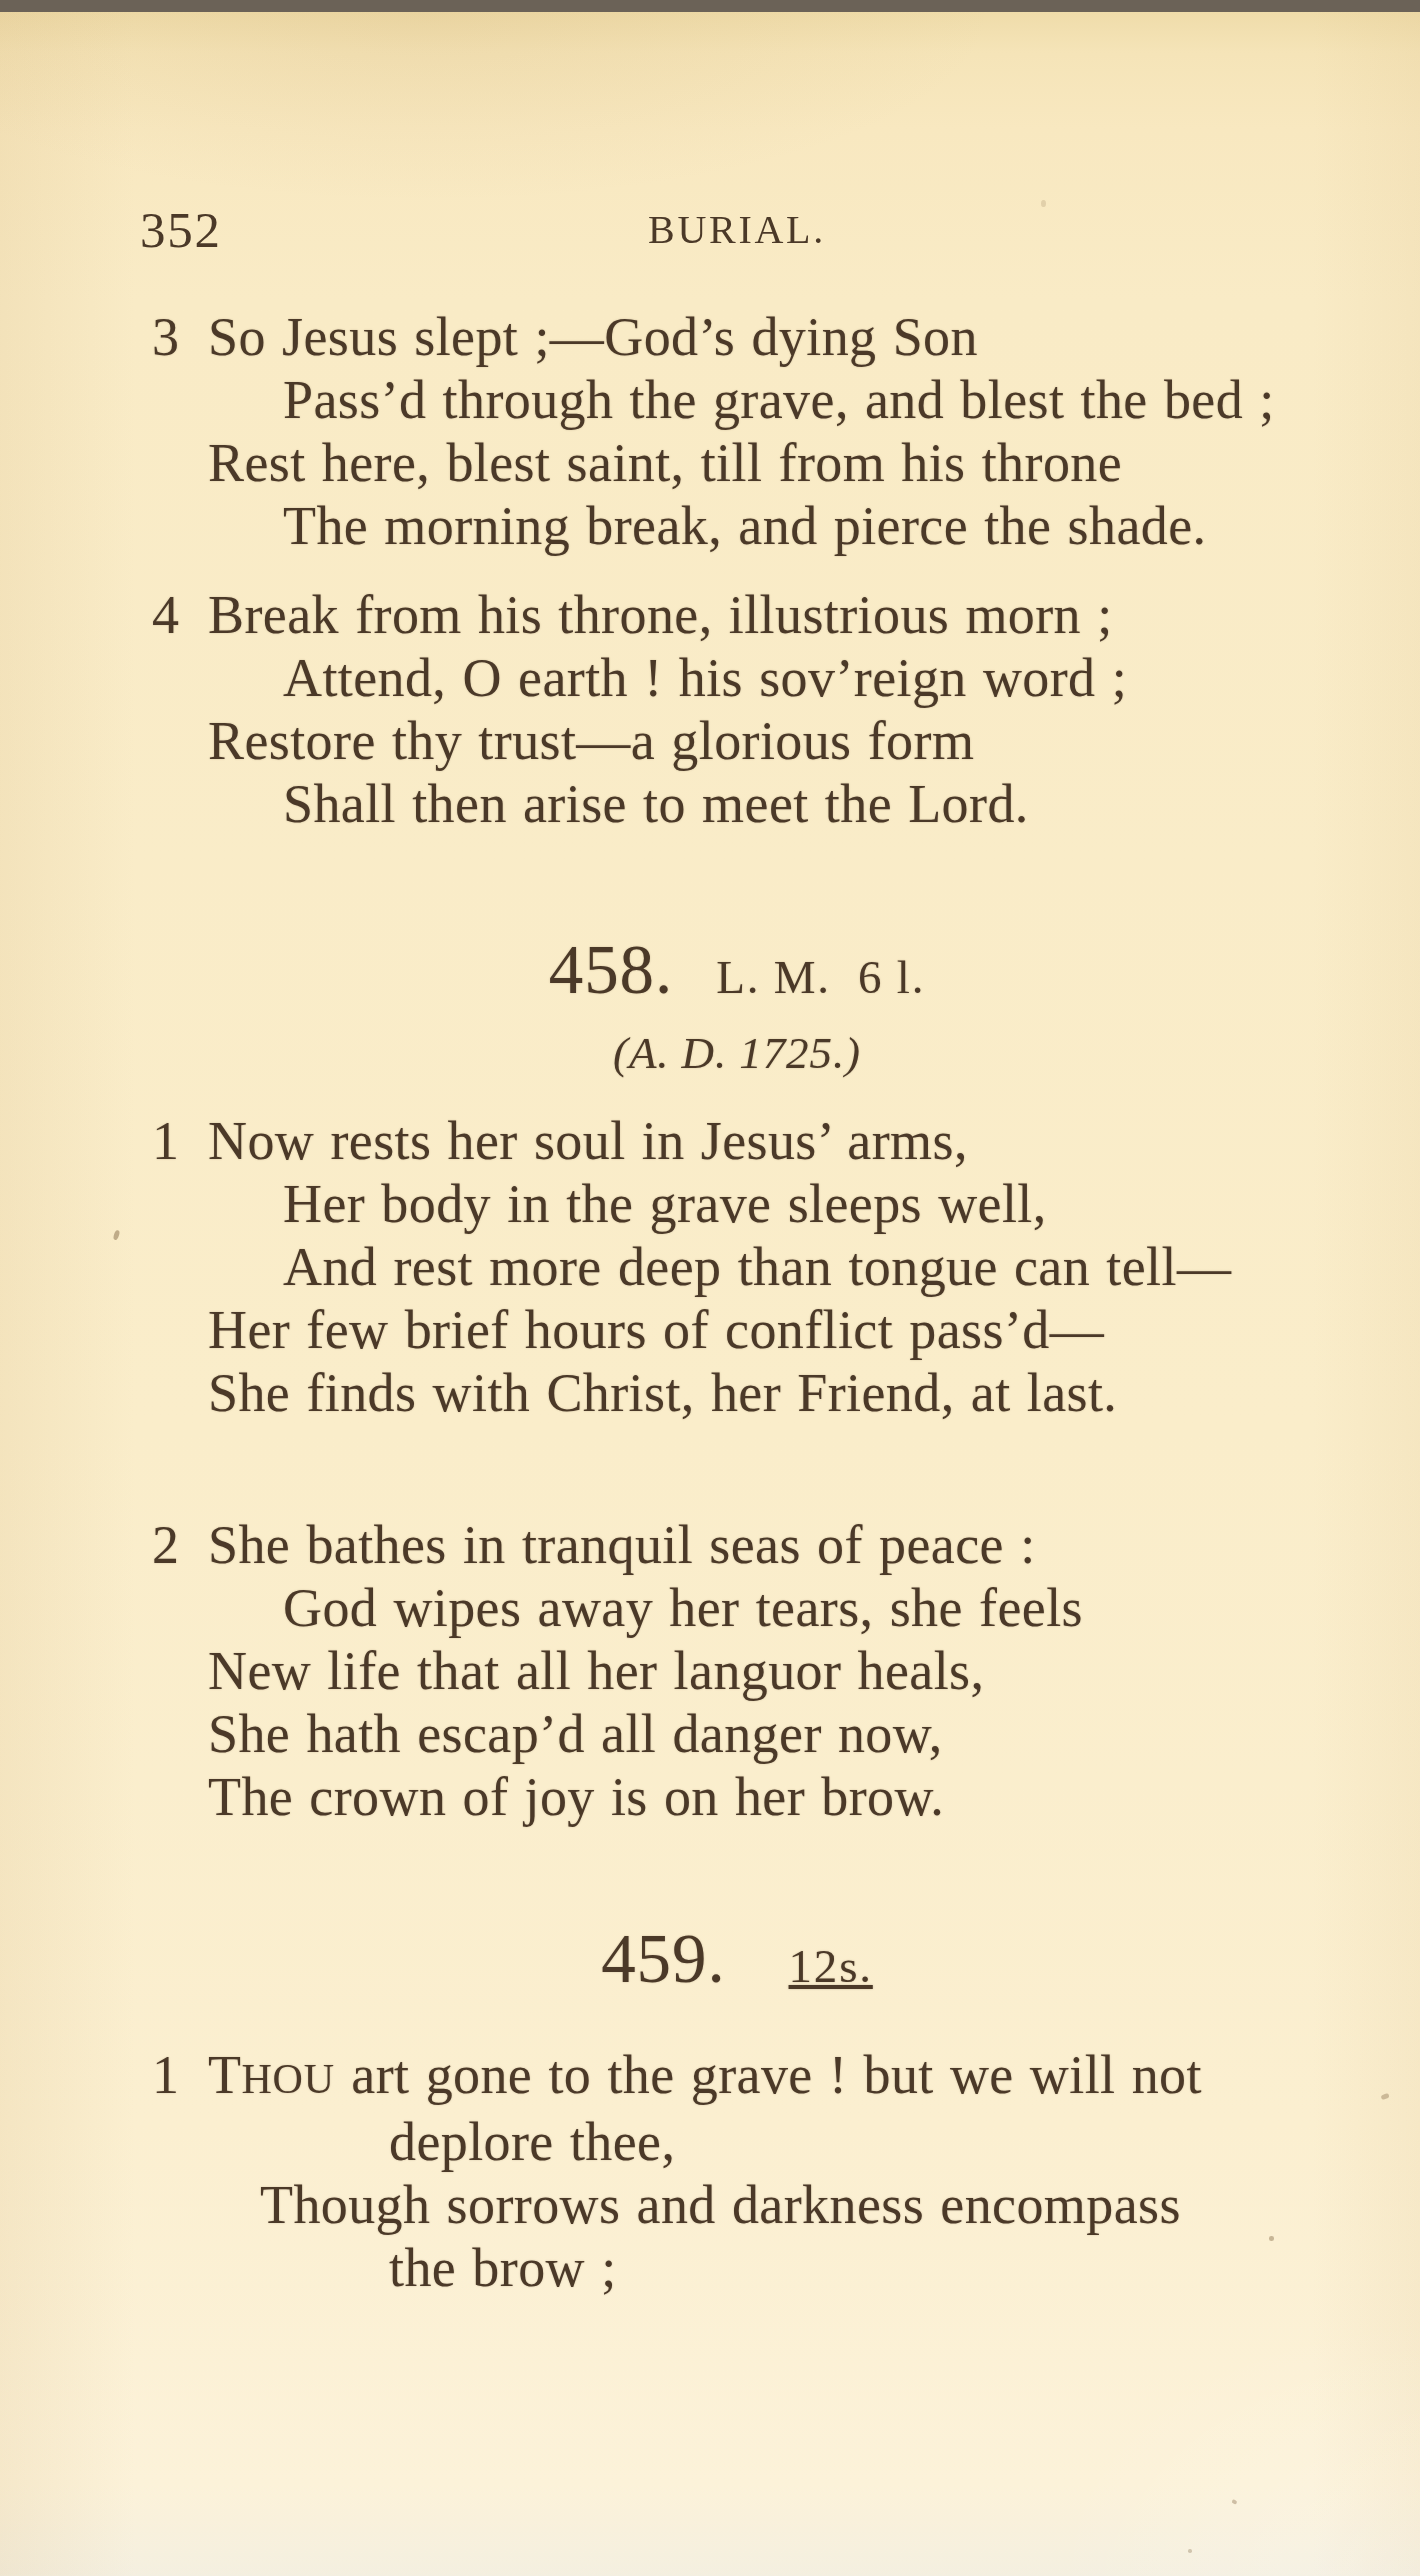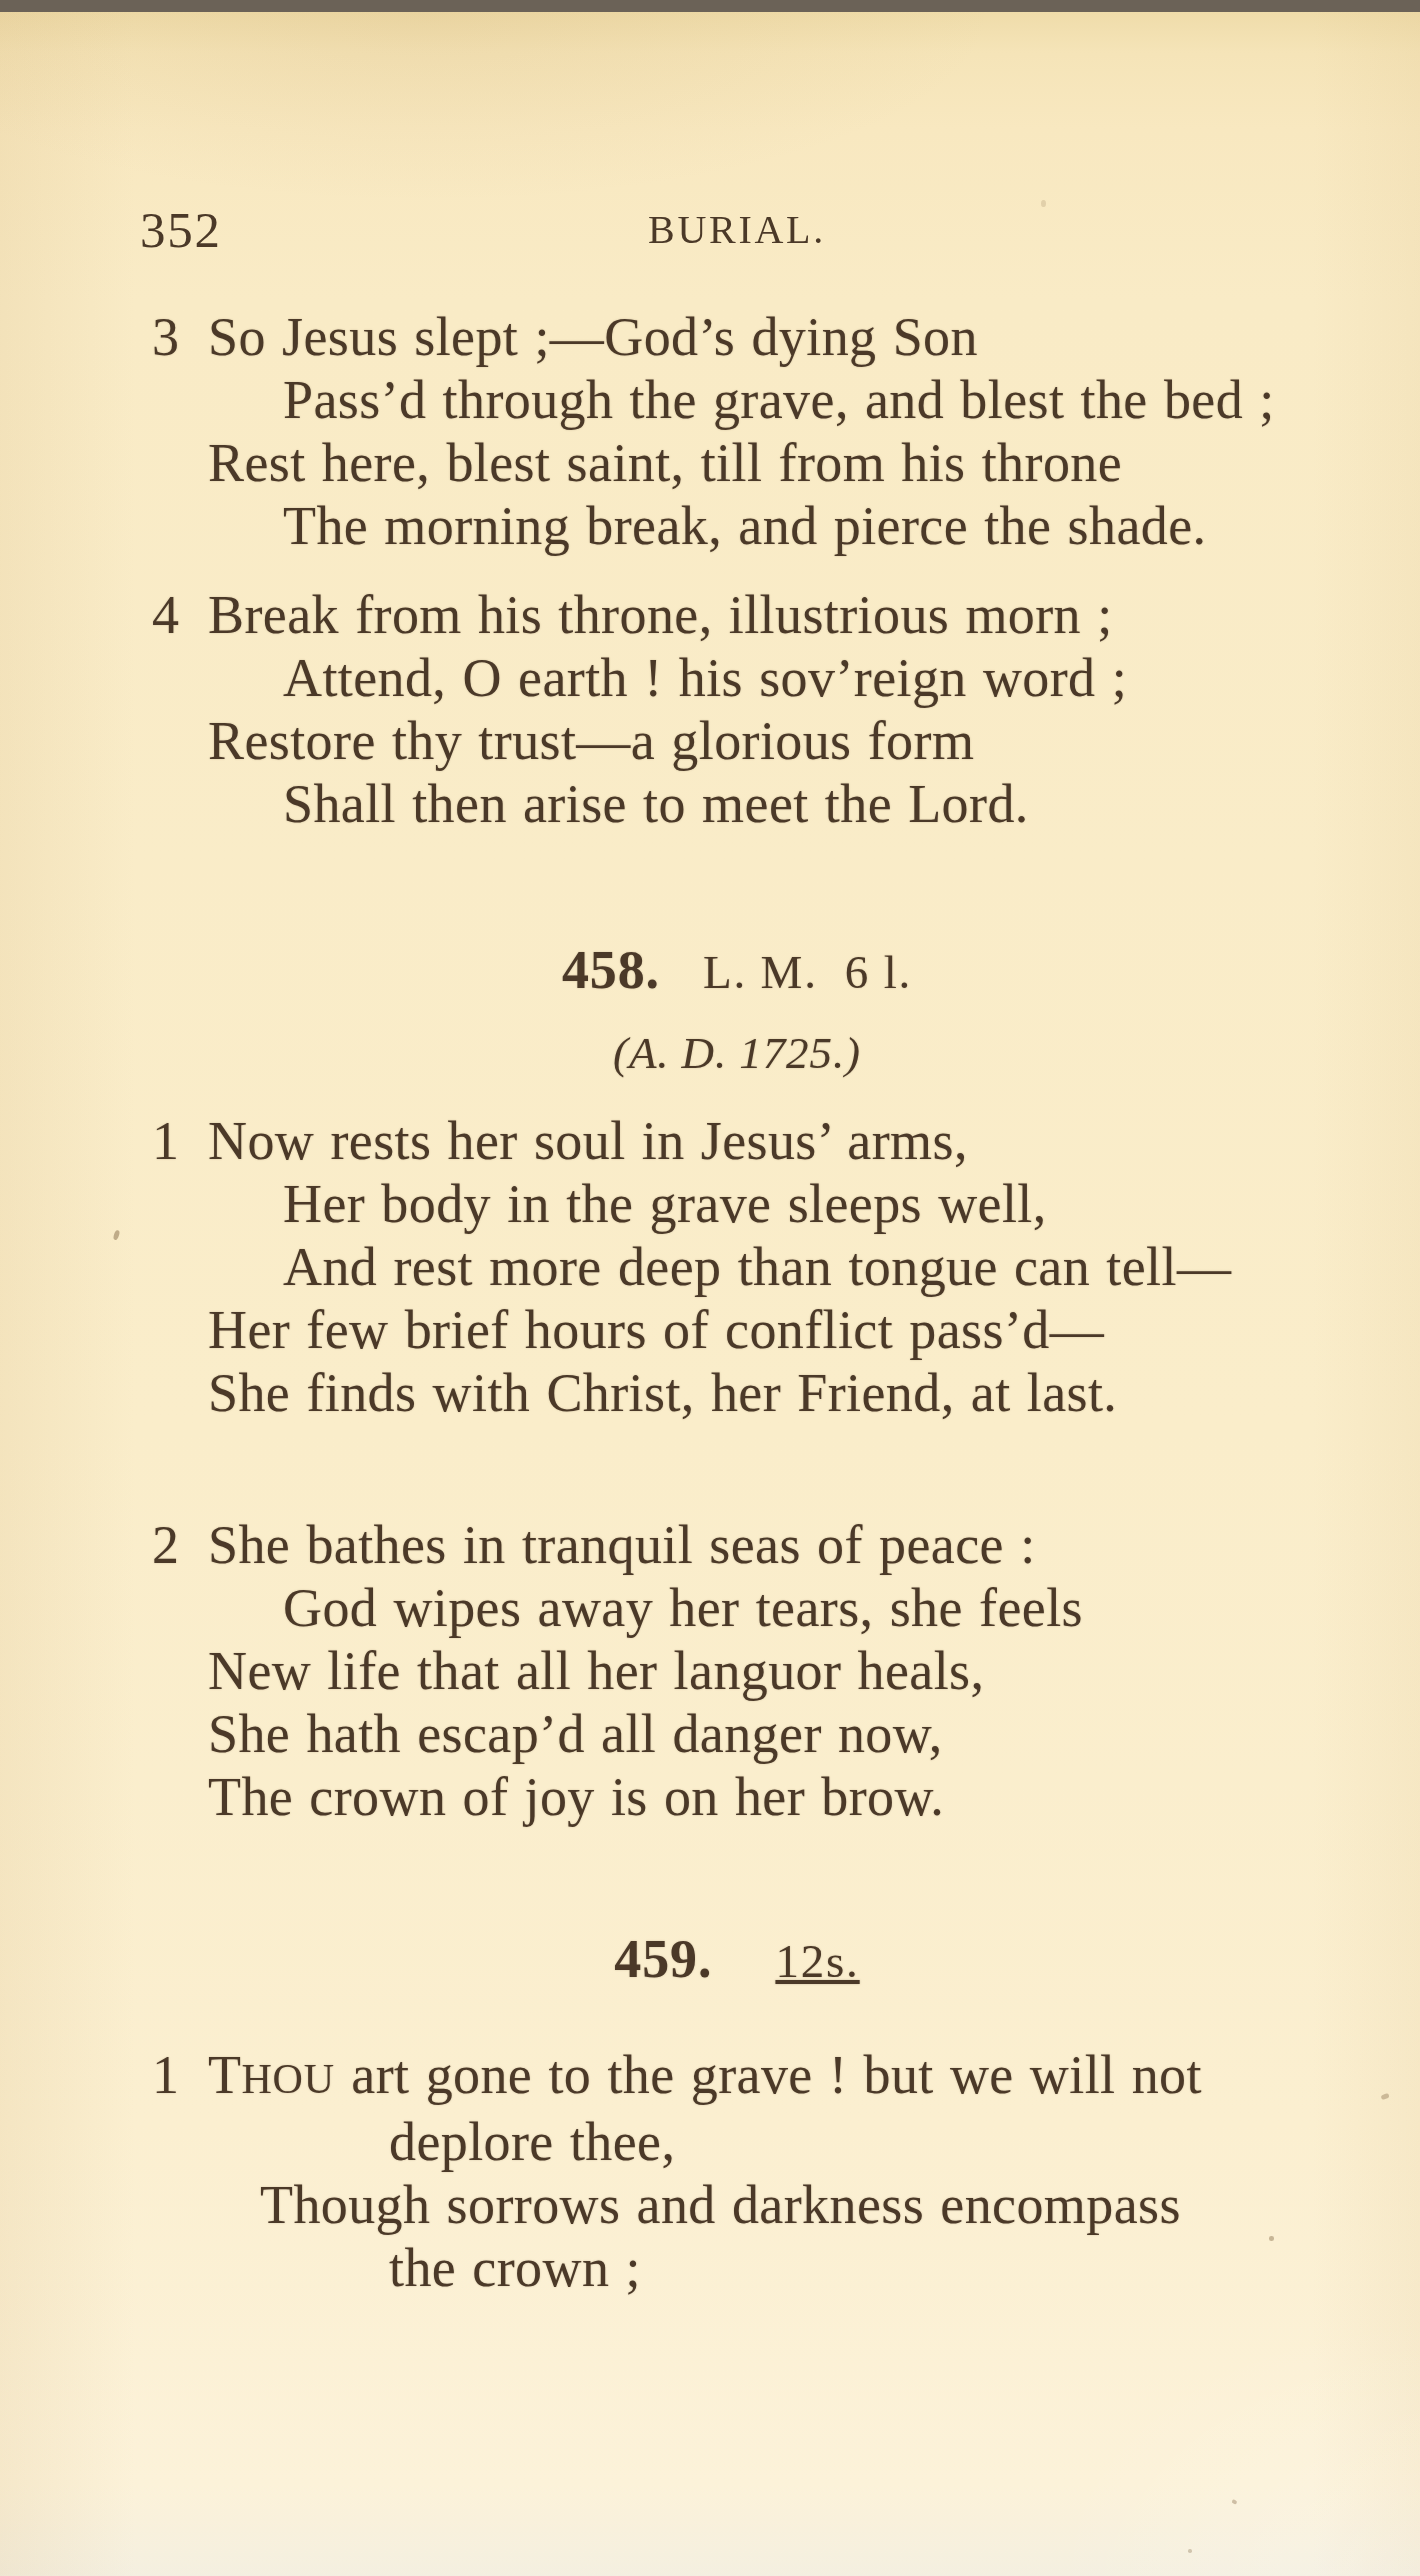--- a/index.html
+++ b/index.html
@@ -29,21 +29,21 @@
   }
 
   
   .running-head{position:absolute;top:191px;left:0;right:0;height:54px;line-height:54px;}
   .page-number{position:absolute;left:140px;font-size:51px;letter-spacing:1.8px;}
   .running-title-wrap{position:absolute;left:54px;right:0;text-align:center;}
   .running-title{font-size:40px;letter-spacing:2.7px;}
 
   
   .hymn-head{position:absolute;left:54px;right:0;text-align:center;line-height:81px;white-space:nowrap;}
-  .hymn-no{font-size:54px;letter-spacing:0.9px;font-weight:bold;}
+  .hymn-no{font-size:69px;letter-spacing:0.9px;}
   .hymn-meter{font-size:47px;letter-spacing:1.8px;white-space:pre;}
   .gap48{margin-left:43px;} .gap70{margin-left:63px;text-decoration:underline;}
   .hymn-date{position:absolute;left:54px;right:0;text-align:center;font-size:45px;line-height:56px;letter-spacing:0.9px;font-style:italic;}
 
   
   .stanza{
     position:absolute;left:208px;
     font-size:54px;line-height:63px;
     letter-spacing:0.4px;word-spacing:2.3px;
     white-space:nowrap;
@@ -128,21 +128,21 @@
     <span class="hymn-no">459.</span><span class="hymn-meter gap70">12s.</span>
   </div>
 
   <div class="stanza" style="top:2032px;">
     <div class="line">
       <span class="num">1</span>
       <span>T</span><span class="sc">HOU</span><span> art gone to the grave !  but we will not</span>
     </div>
     <div class="line ind-big">deplore thee,</div>
     <div class="line ind-med">Though sorrows and darkness encompass</div>
-    <div class="line ind-big">the crown ;</div>
+    <div class="line ind-big">the brow ;</div>
   </div>
 
   <div class="speck sp1"></div>
   <div class="speck sp2"></div>
   <div class="speck sp3"></div>
   <div class="speck sp4"></div>
   <div class="speck sp5"></div>
   <div class="speck sp6"></div>
 
   <div class="bottom-edge"></div>

